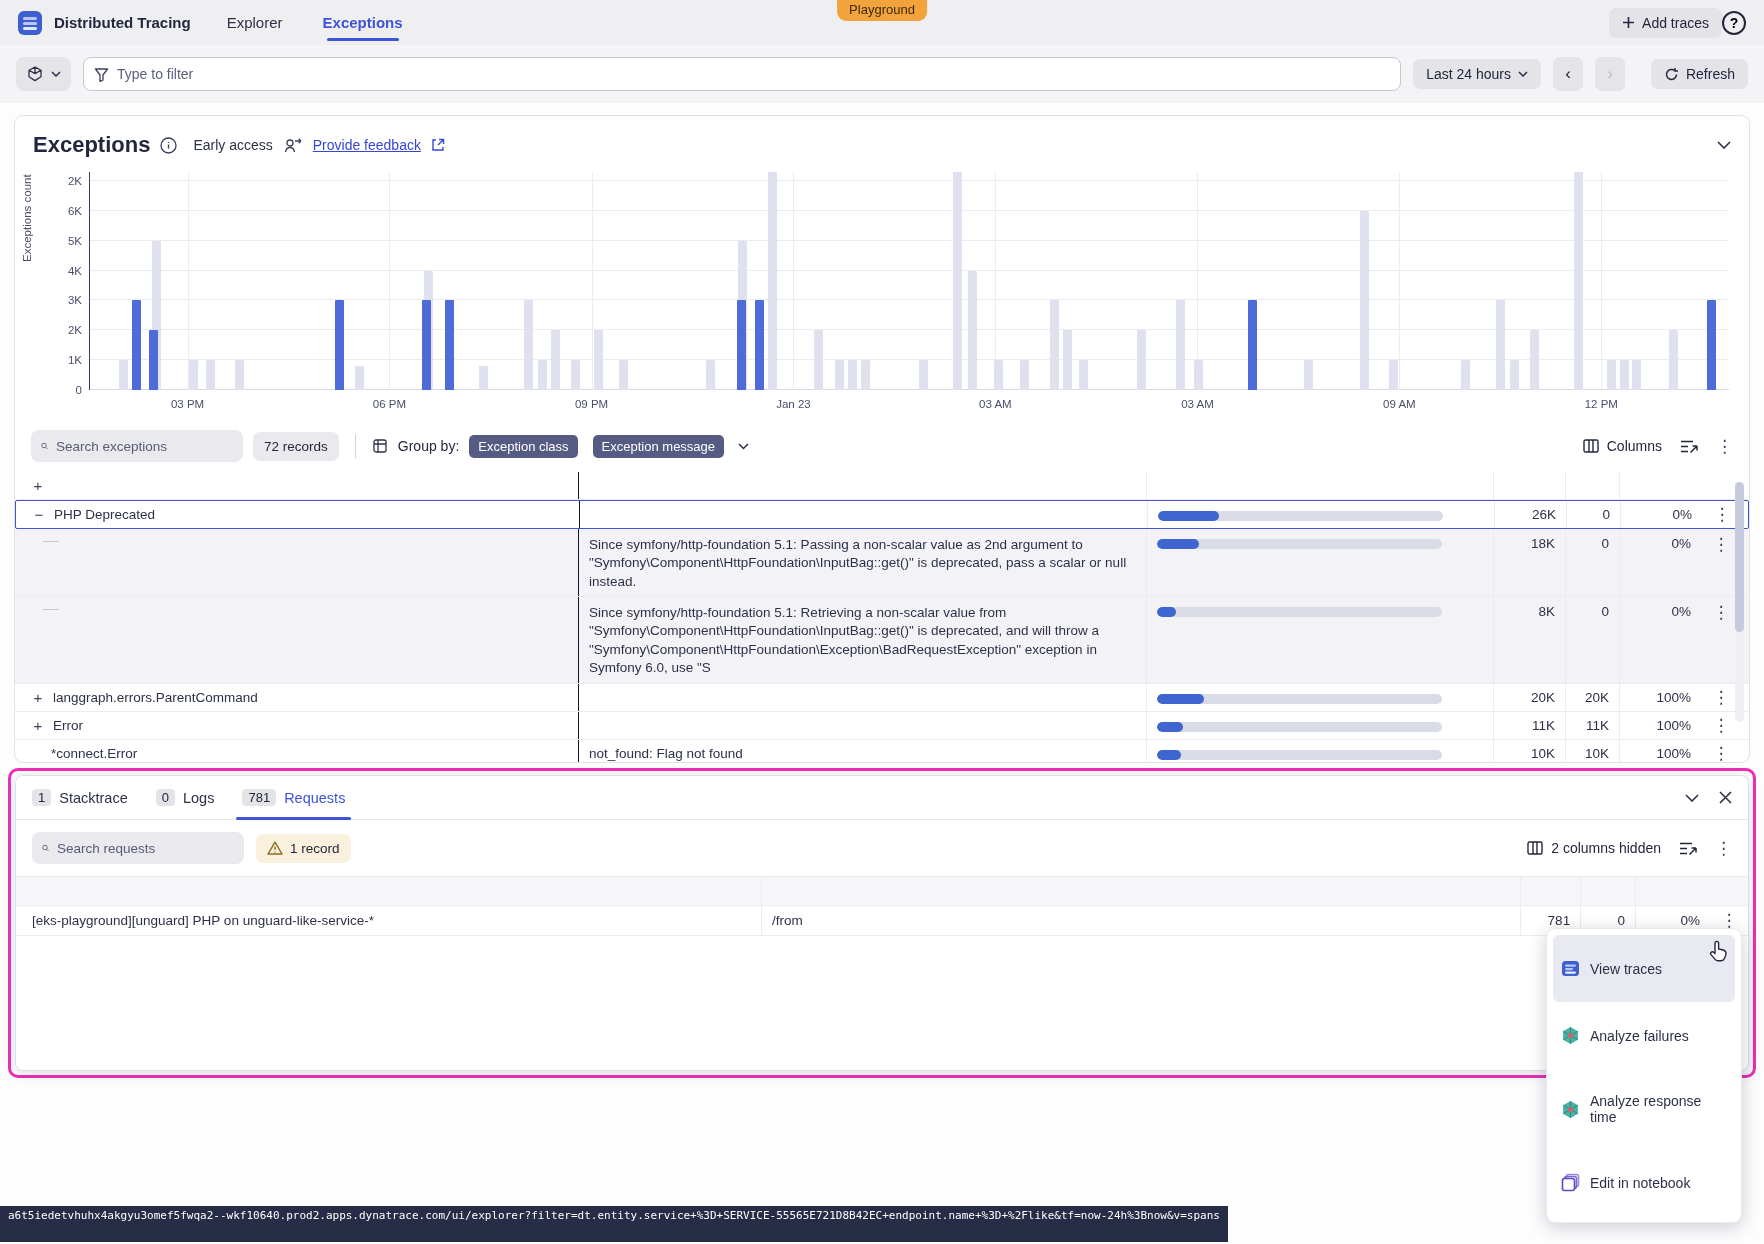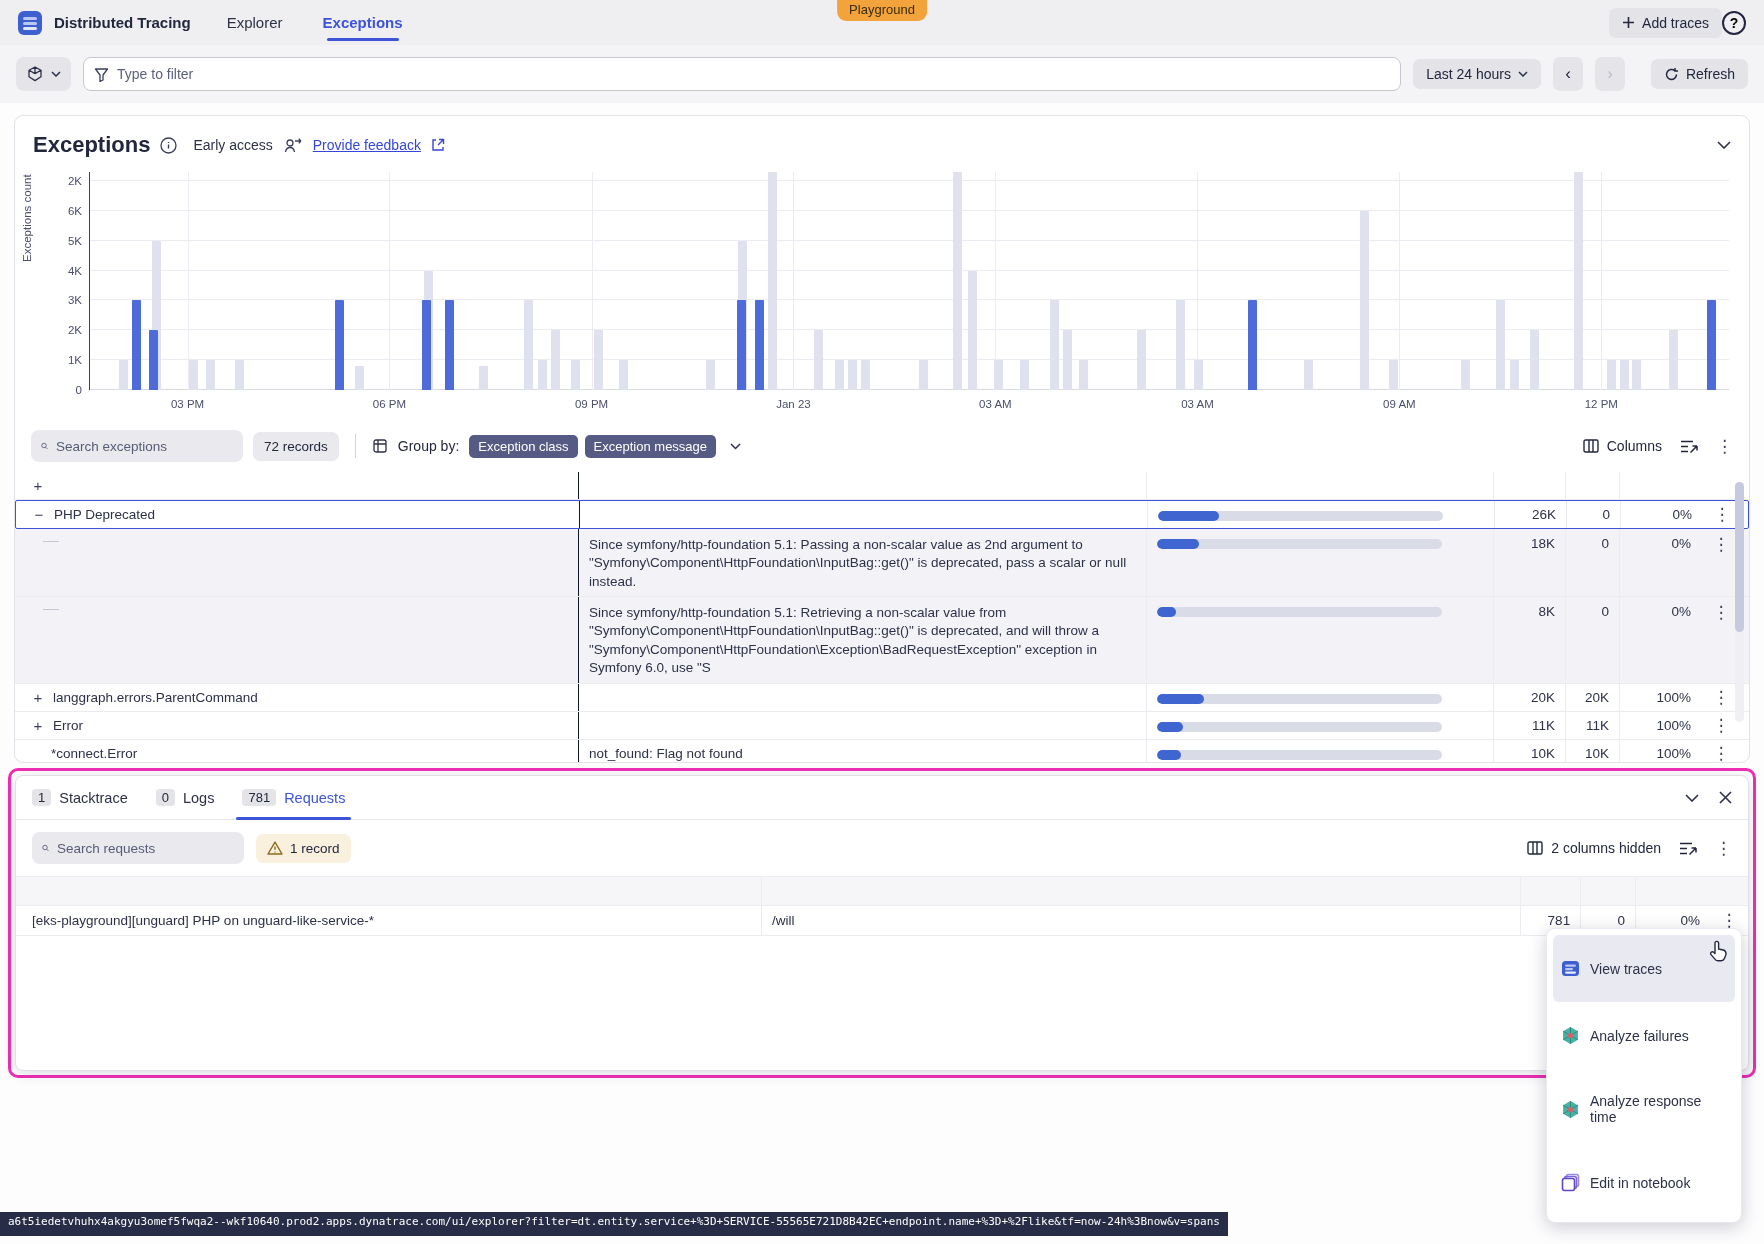--- a/index.html
+++ b/index.html
@@ -108,21 +108,21 @@
   .r-rate { width:75px; justify-content:flex-end; border-left:1px solid #ebebf0; }
   .r-menu { width:38px; justify-content:center; }
 
   
   .ctxmenu { position:absolute; right:6px; top:152px; width:196px; background:#fff; border-radius:9px;
              box-shadow:0 4px 18px rgba(30,34,60,.22); border:1px solid #e8e8ee; padding:6px; z-index:30; }
   .mitem { display:flex; align-items:center; gap:10px; padding:24px 8px; border-radius:6px; font-size:14px; color:#2d3148; cursor:pointer; position:relative; }
   .mitem.active { background:#e9eaf1; }
   .handcur { position:absolute; right:6px; top:4px; }
 
-  .statusbar { position:absolute; left:0; bottom:8px; height:24px; background:#272c47; color:#fff;
+  .statusbar { position:absolute; left:0; bottom:2px; height:36px; background:#272c47; color:#fff;
                font-family:"DejaVu Sans Mono",monospace; font-size:11px; line-height:20px; padding:0 8px; white-space:nowrap; z-index:40; }
 </style>
 </head>
 <body>
 
 <div class="topnav">
   <div class="appicon"></div>
   <div class="apptitle">Distributed Tracing</div>
   <div id="navtabs" style="display:flex;align-items:center;">
       <div class="navtab">Explorer</div>
@@ -294,21 +294,21 @@
         </svg>
       <input placeholder="Search exceptions" style="">
     </div>
     <span class="pill">72 records</span>
     <div class="vdiv"></div>
     <svg width="16" height="16" viewBox="0 0 16 16">
         <rect x="2" y="2" width="12" height="12" rx="2" fill="none" stroke="#2d3148" stroke-width="1.3"></rect>
         <path d="M6 2v12M2 6h12" stroke="#2d3148" stroke-width="1.3"></path>
       </svg>
     <span class="grouplabel">Group by:</span>
-    <div id="chips" style="display:flex;gap:7px;">
+    <div id="chips" style="display:flex;gap:15px;">
         <span class="chip">Exception class</span>
         <span class="chip">Exception message</span>
       </div>
     <svg width="11" height="7" viewBox="0 0 11 7" style="margin-left:4px;">
         <path d="M1 1l4.5 4.5L10 1" fill="none" stroke="#2d3148" stroke-width="1.5"></path>
       </svg>
     <div class="tb-right">
       <div class="colbtn">
         <svg width="16" height="14" viewBox="0 0 16 14">
             <rect x="1" y="1" width="14" height="12" rx="1.5" fill="none" stroke="#23273d" stroke-width="1.4"></rect>
@@ -518,21 +518,21 @@
         <div class="rrow hdr">
           <div class="rc r-service"></div>
           <div class="rc r-endpoint"></div>
           <div class="rc r-count"></div>
           <div class="rc r-failed"></div>
           <div class="rc r-rate"></div>
           <div class="rc r-menu"></div>
         </div>
         <div class="rrow">
           <div class="rc r-service">[eks-playground][unguard] PHP on unguard-like-service-*</div>
-          <div class="rc r-endpoint">/will</div>
+          <div class="rc r-endpoint">/from</div>
           <div class="rc r-count">781</div>
           <div class="rc r-failed">0</div>
           <div class="rc r-rate">0%</div>
           <div class="rc r-menu">
             <span class="kebab">⋮</span>
           </div>
         </div>
       </div>
 
     <div class="ctxmenu" id="ctxmenu">

